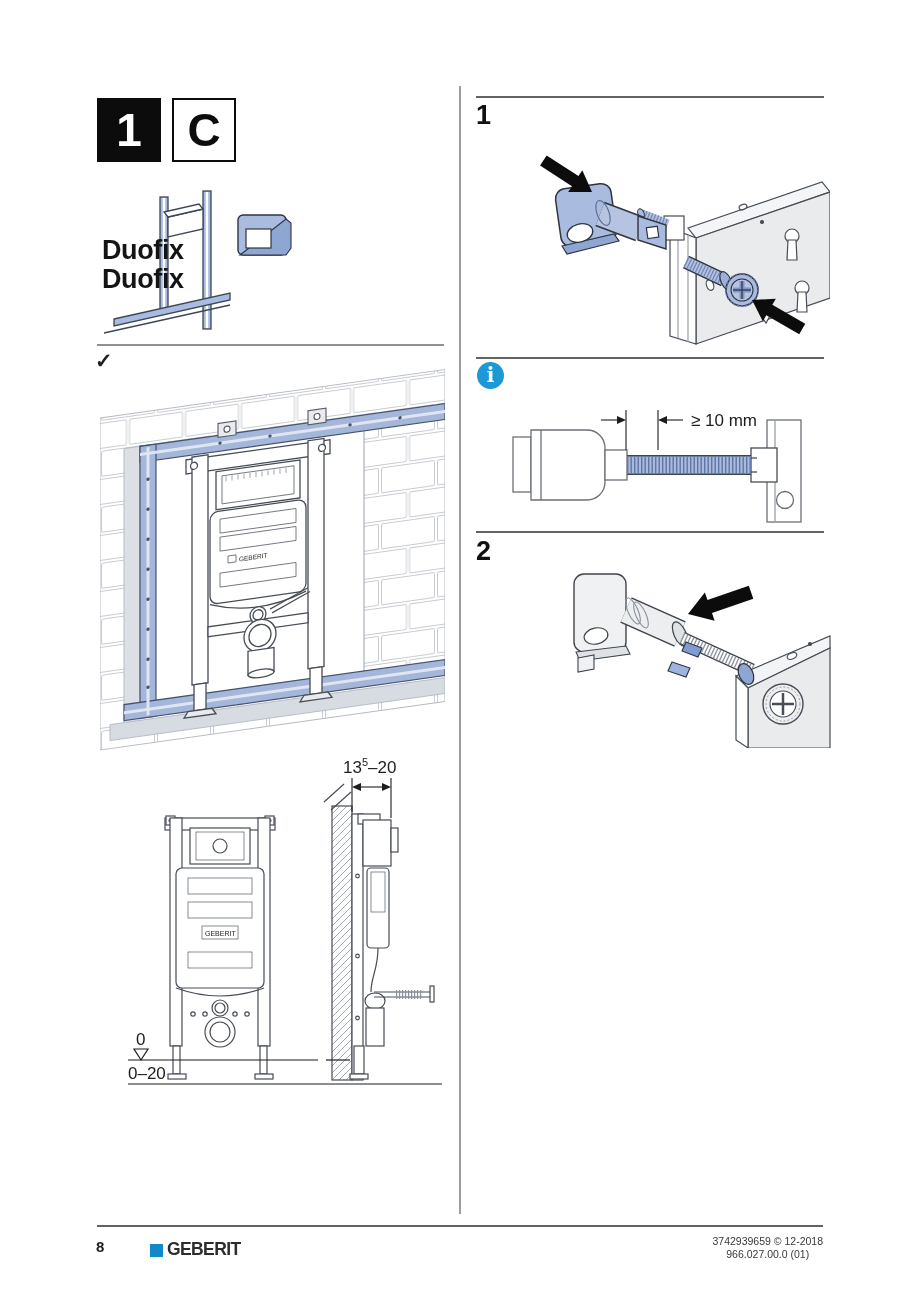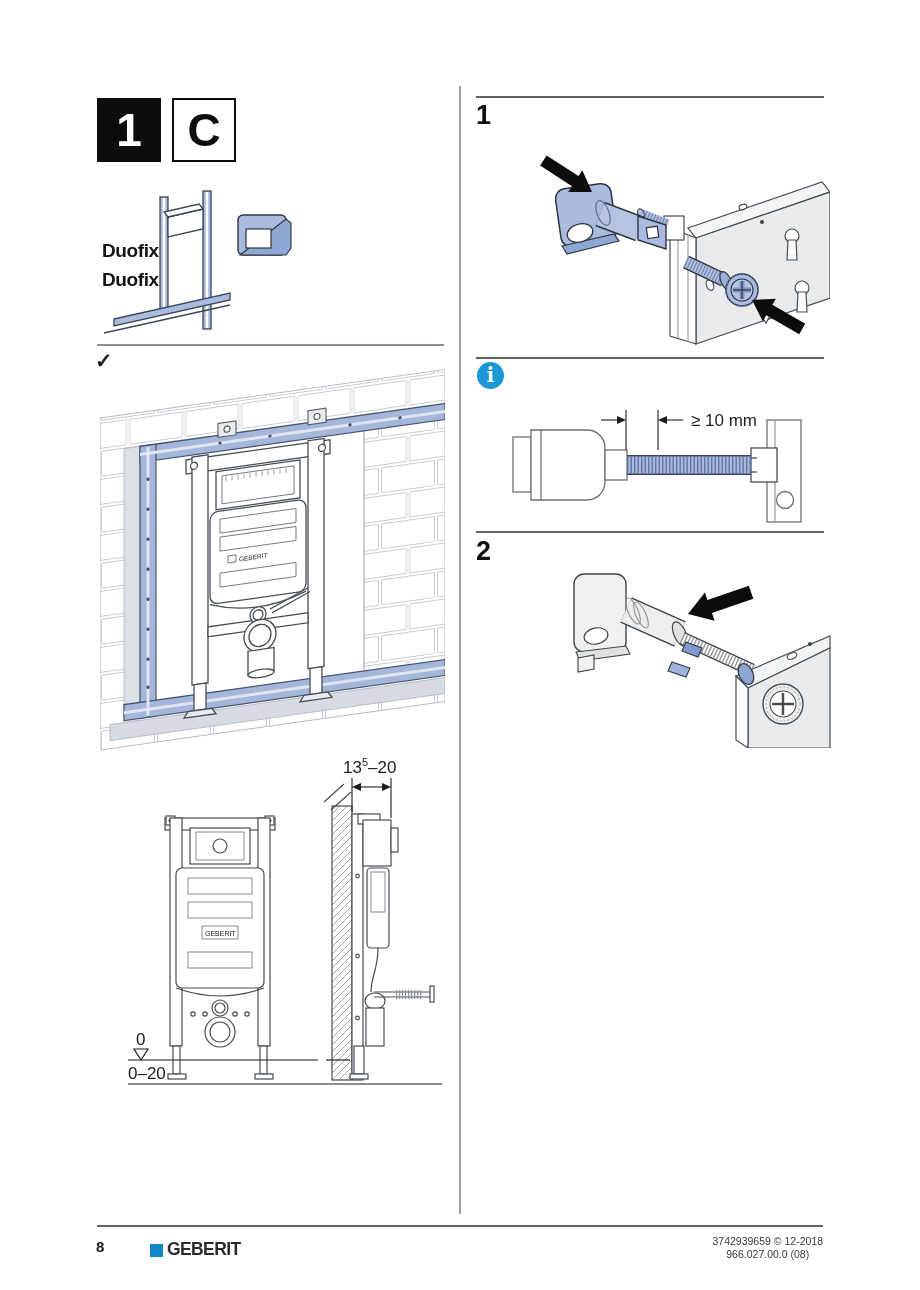--- a/index.html
+++ b/index.html
@@ -5,21 +5,21 @@
   html,body{margin:0;padding:0;}
   body{width:920px;height:1290px;background:#ffffff;position:relative;
        font-family:"Liberation Sans",sans-serif;color:#1d1d1b;overflow:hidden;}
   .abs{position:absolute;}
   .flexc{display:flex;align-items:center;justify-content:center;}
   #step-box{left:97px;top:98px;width:64px;height:64px;background:#0c0c0c;color:#fff;
             font-size:46px;font-weight:bold;}
   #variant-box{left:172px;top:98px;width:60px;height:60px;border:2px solid #0c0c0c;
                background:#fff;font-size:46px;font-weight:bold;color:#0c0c0c;}
   #duofix-fig{left:100px;top:183px;}
-  #product-title{left:102px;top:236px;font-size:19px;font-weight:bold;line-height:29px;
+  #product-title{left:102px;top:236px;font-size:27px;font-weight:bold;line-height:29px;
                  letter-spacing:-0.4px;color:#141414;}
   #left-rule{left:97px;top:344px;width:347px;height:2px;background:#8d9096;}
   #check-mark{left:95px;top:349px;font-size:21px;font-weight:bold;}
   #main-fig{left:100px;top:366px;}
   #dim-fig{left:110px;top:756px;}
   #v-divider{left:459px;top:86px;width:2px;height:1128px;background:#9b9ea3;}
   .col-rule{left:476px;width:348px;height:2px;background:#616366;}
   #r-rule1{top:96px;} #r-rule2{top:357px;} #r-rule3{top:531px;}
   .step-num{left:476px;font-size:27px;font-weight:bold;color:#111;}
   #step1-num{top:100px;} #step2-num{top:536px;}
@@ -383,14 +383,14 @@
 </svg>
 
 <div class="abs" id="footer-rule"></div>
 <div class="abs" id="page-num">8</div>
 <div class="abs" id="brand-logo">
   <div id="brand-square"></div>
   <div id="brand-text">GEBERIT</div>
 </div>
 <div class="abs" id="doc-num">
   <div>3742939659 © 12-2018</div>
-  <div>966.027.00.0 (08)</div>
+  <div>966.027.00.0 (01)</div>
 </div>
 
 </body></html>

